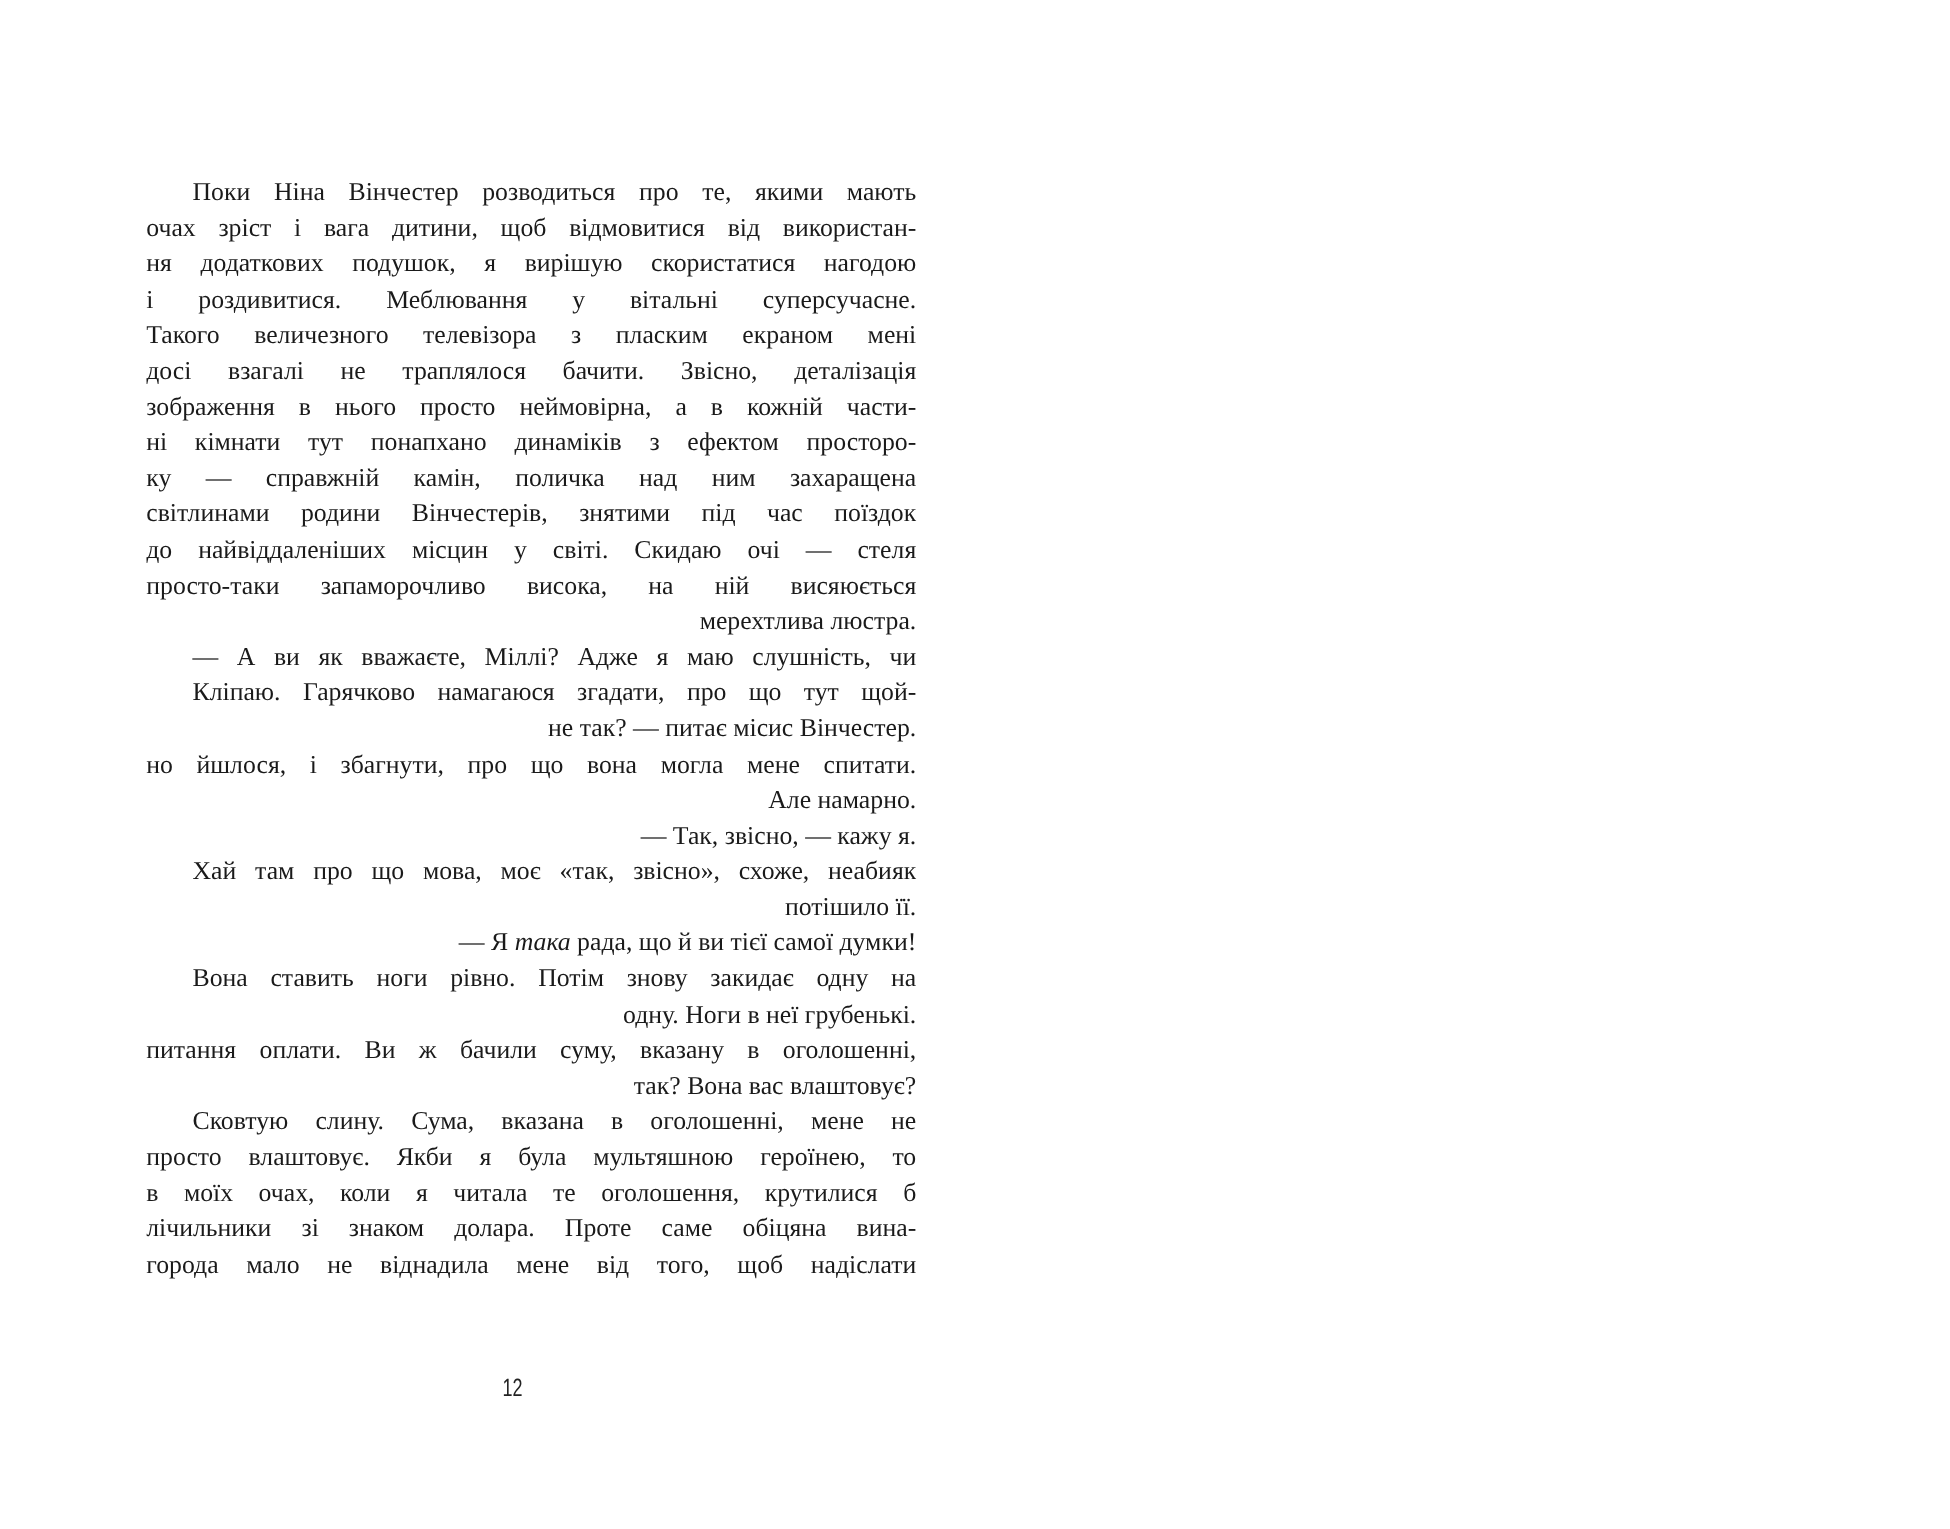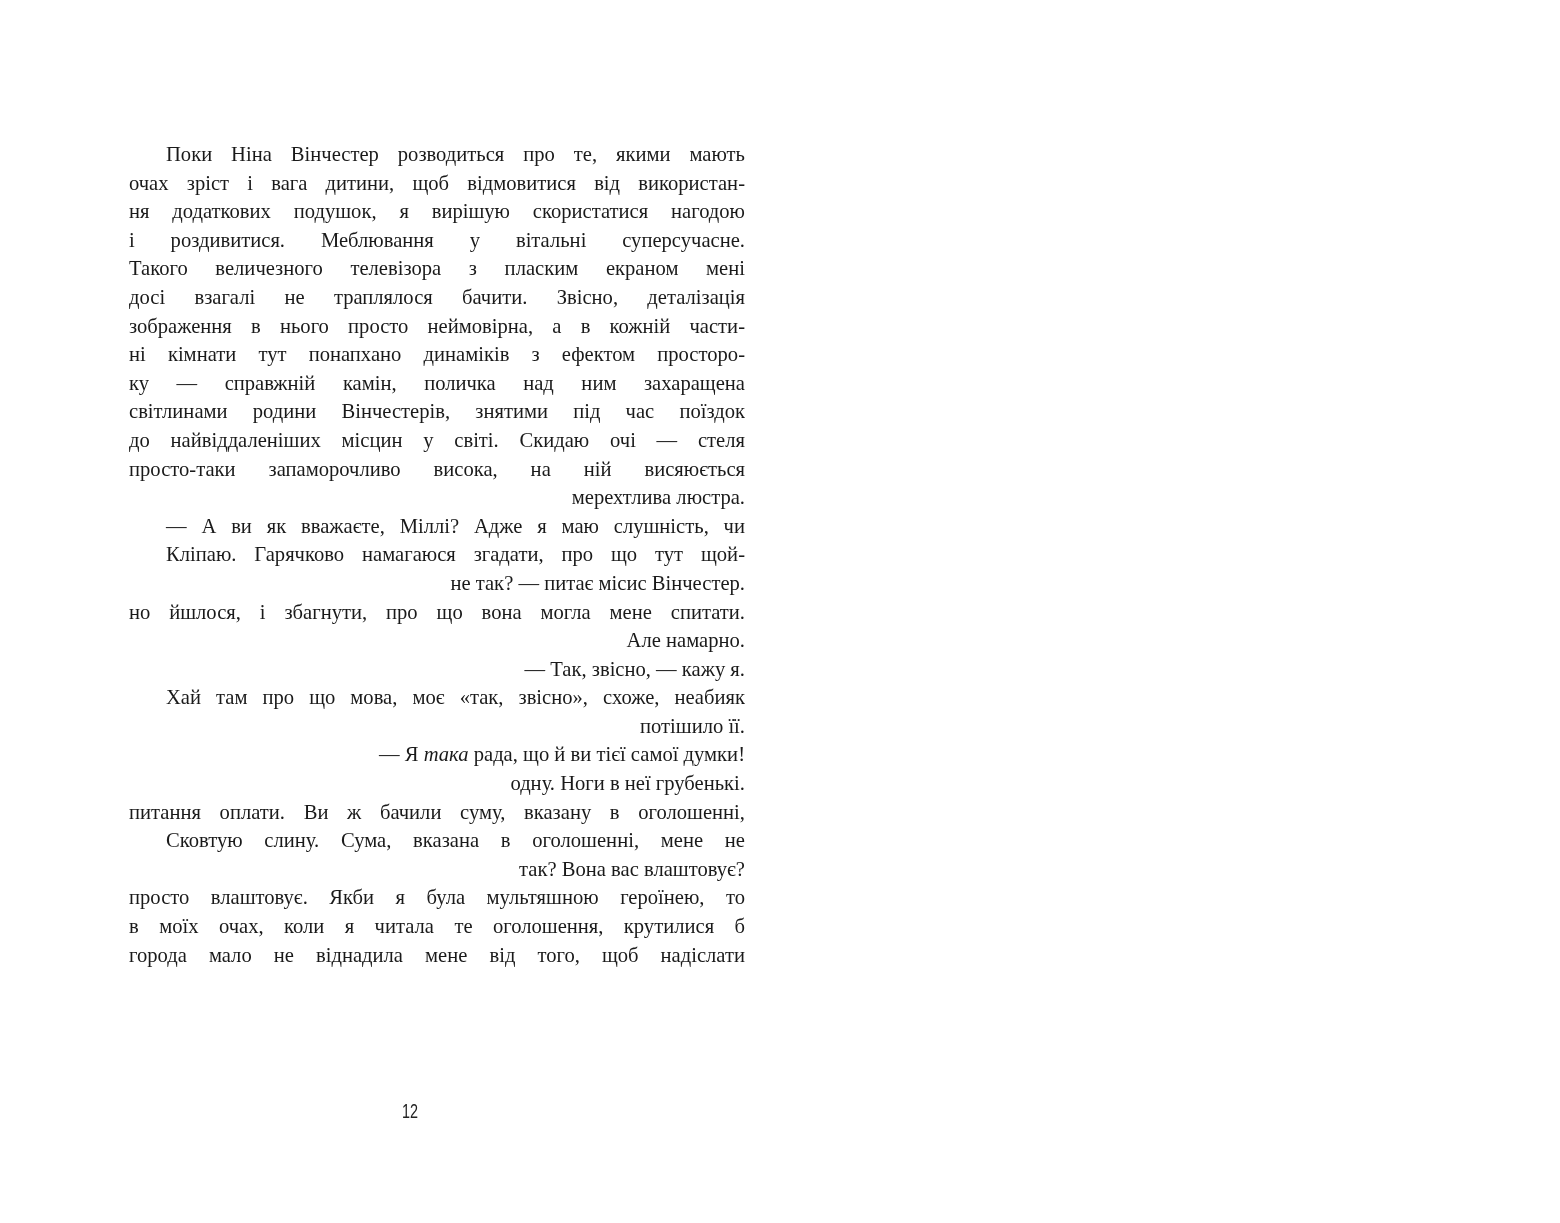--- a/index.html
+++ b/index.html
@@ -14,21 +14,20 @@
   .spread { position: absolute; inset: 0; }
   .page { position: absolute; top: 0; bottom: 0; }
   .page-left  { left: 0; width: 780px; }
   .page-right { left: 780px; width: 780px; }
 
   .text-block {
     position: absolute;
     top: 140px;
     font-size: 20.6px;
     line-height: 28.6px;
-    margin-left: 12px;
   }
   #left-lines  { left: 117px; width: 616px; }
 
   .line {
     text-align: justify;
     text-align-last: justify;
     height: 28.6px;
     overflow: hidden;
   }
   .line.end {
@@ -72,26 +71,28 @@
         <div class="line end">мерехтлива люстра.</div>
         <div class="line indent">— А ви як вважаєте, Міллі? Адже я маю слушність, чи</div>
         <div class="line indent">Кліпаю. Гарячково намагаюся згадати, про що тут щой-</div>
         <div class="line end">не так? — питає місис Вінчестер.</div>
         <div class="line">но йшлося, і збагнути, про що вона могла мене спитати.</div>
         <div class="line end">Але намарно.</div>
         <div class="line indent end">— Так, звісно, — кажу я.</div>
         <div class="line indent">Хай там про що мова, моє «так, звісно», схоже, неабияк</div>
         <div class="line end">потішило її.</div>
         <div class="line indent end">— Я <em>така</em> рада, що й ви тієї самої думки!</div>
+        <div class="line indent">Вона ставить ноги рівно. Потім знову закидає одну на</div>
         <div class="line end">одну. Ноги в неї грубенькі.</div>
         <div class="line">питання оплати. Ви ж бачили суму, вказану в оголошенні,</div>
+        <div class="line end">так? Вона вас влаштовує?</div>
         <div class="line indent">Сковтую слину. Сума, вказана в оголошенні, мене не</div>
-        <div class="line end">так? Вона вас влаштовує?</div>
         <div class="line">просто влаштовує. Якби я була мультяшною героїнею, то</div>
         <div class="line">в моїх очах, коли я читала те оголошення, крутилися б</div>
+        <div class="line">лічильники зі знаком долара. Проте саме обіцяна вина-</div>
         <div class="line">города мало не віднадила мене від того, щоб надіслати</div>
       </div>
     <div class="page-number" id="page-number-left">12</div>
   </section>
 
   <section class="page page-right">
     
 
     
     

